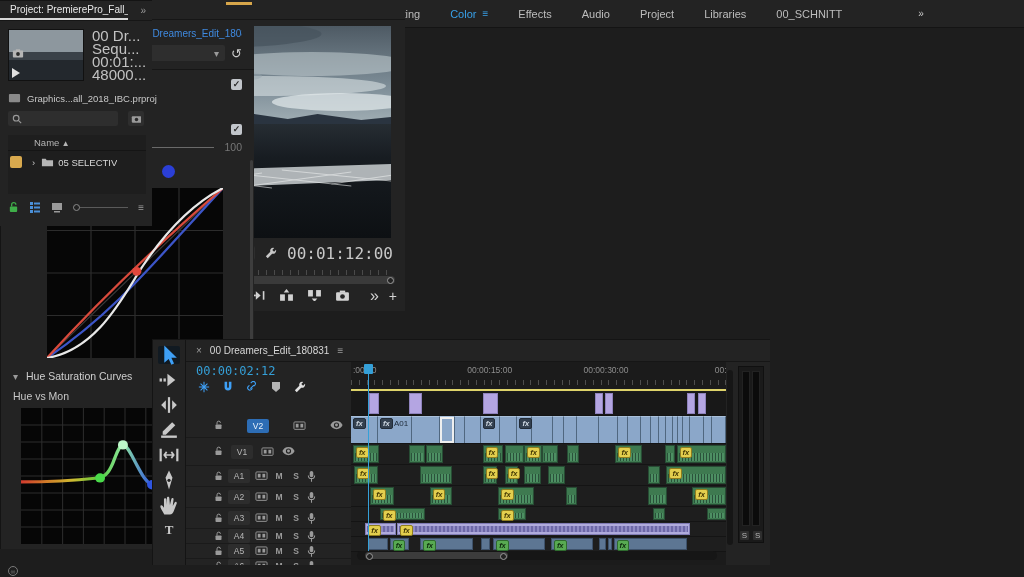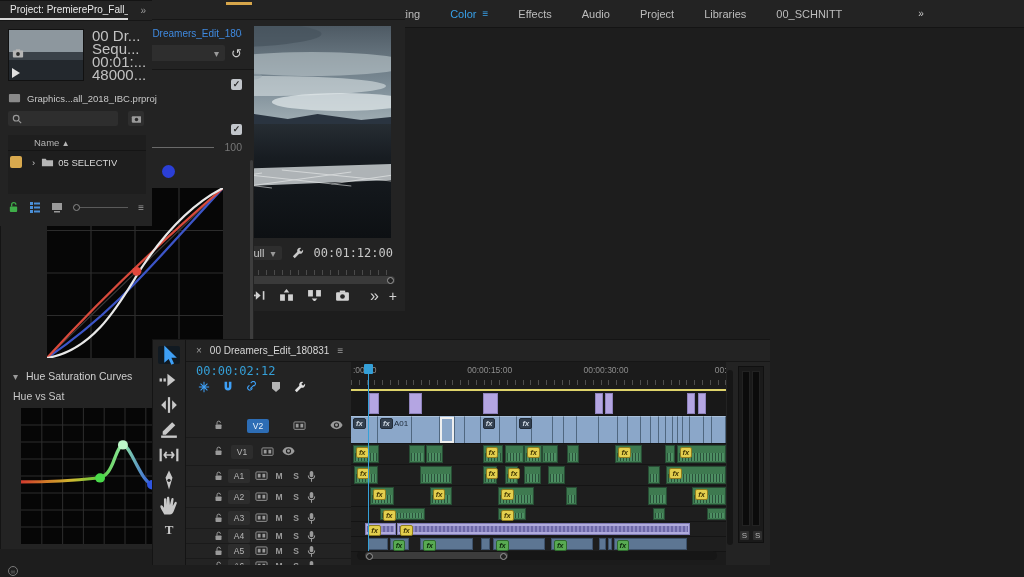--- a/index.html
+++ b/index.html
@@ -45,21 +45,21 @@
   #wl4{background:linear-gradient(90deg,transparent 0 45%,rgba(0,0,0,.35) 55% 70%,transparent 80%);}
   #scope-foot{position:absolute;left:1px;right:1px;bottom:0;height:19px;background:#232323;display:flex;align-items:center;justify-content:flex-end;gap:8px;padding:0 8px;font-size:10px;}
   .cb{width:11px;height:11px;background:#c2c6cb;border-radius:2px;color:#2a2a2a;font-size:9px;line-height:11px;text-align:center;font-weight:bold;}
   .selbox{background:#2e2e2e;border-radius:2px;padding:1px 6px;display:flex;gap:6px;align-items:center;color:#c8c8c8;}
   #scope-corner{position:absolute;left:0;bottom:18px;width:12px;height:2px;background:#d7a64a;}
   
   #program{left:365;top:28;width:405px;height:311px;}
   #prog-video{position:absolute;left:14px;right:14px;top:26px;height:212px;background:#000;}
   #prog-ctrl{position:absolute;left:0;right:0;top:242px;height:22px;display:flex;align-items:center;padding:0 12px;gap:10px;font-size:11px;}
   .tc{color:#35a0d8;font-family:"DejaVu Sans Mono",monospace;font-size:11px;}
-  .tc2{color:#c8c8c8;font-family:"DejaVu Sans Mono",monospace;font-size:12px;}
+  .tc2{color:#c8c8c8;font-family:"DejaVu Sans Mono",monospace;font-size:16px;}
   #prog-scrub{position:absolute;left:10px;right:10px;top:266px;height:18px;}
   #scrub-ticks{position:absolute;left:8px;right:8px;top:2px;height:7px;background:repeating-linear-gradient(90deg,#4a4a4a 0 1px,transparent 1px 8px) bottom/100% 5px no-repeat;}
   #scrub-bar{position:absolute;left:0;right:0;top:10px;height:8px;background:#3a3a3a;border-radius:4px;}
   .knob{position:absolute;width:7px;height:7px;border:1px solid #9a9a9a;border-radius:50%;background:#232323;top:0.5px;}
   #prog-ph{position:absolute;left:3.5%;top:0;width:9px;height:9px;background:#35a0d8;border-radius:1px;}
   #prog-trans{position:absolute;left:0;right:0;bottom:4px;height:24px;display:flex;align-items:center;justify-content:center;gap:13px;}
   .tbtn{width:15px;height:13px;display:flex;align-items:center;justify-content:center;}
   .tglyph{font-size:13px;color:#d2d2d2;font-weight:bold;}
   #trans-extra{position:absolute;right:8px;bottom:6px;display:flex;gap:10px;align-items:center;color:#d2d2d2;}
   
@@ -457,21 +457,21 @@
       <path d="M0 100C40 72 62 42 100 0" stroke="#3c55c8" stroke-width="1.3" fill="none"></path>
       <path d="M0 100C28 68 60 36 100 0" stroke="#d84a3c" stroke-width="1.3" fill="none"></path>
       <path d="M0 100C30 95 45 60 55 45C70 22 85 8 100 0" stroke="#e8e8e8" stroke-width="1.3" fill="none"></path>
       <circle cx="51" cy="49" r="2.6" fill="#e1473d"></circle>
     </svg>
     <div class="lrow" id="hsc-row">
       <span class="mi">▾</span>
       <span>Hue Saturation Curves</span>
     </div>
     <div class="lrow" id="hvs-row">
-      <span>Hue vs Sat</span>
+      <span>Hue vs Mon</span>
       <span style="display:flex;gap:10px;align-items:center;">
         <span class="ic" style="width:12px">
           <svg viewBox="0 0 14 14">
               <path d="M9 1.5L12.5 5 11 6.5 7.5 3zM6.5 4L10 7.5 4.5 13H1v-3.5z" fill="#c8c8c8"></path>
             </svg>
         </span>
         <span class="cb">✓</span>
       </span>
     </div>
     <svg id="hue-graph" width="208" height="136" viewBox="0 0 100 70" preserveAspectRatio="none">

